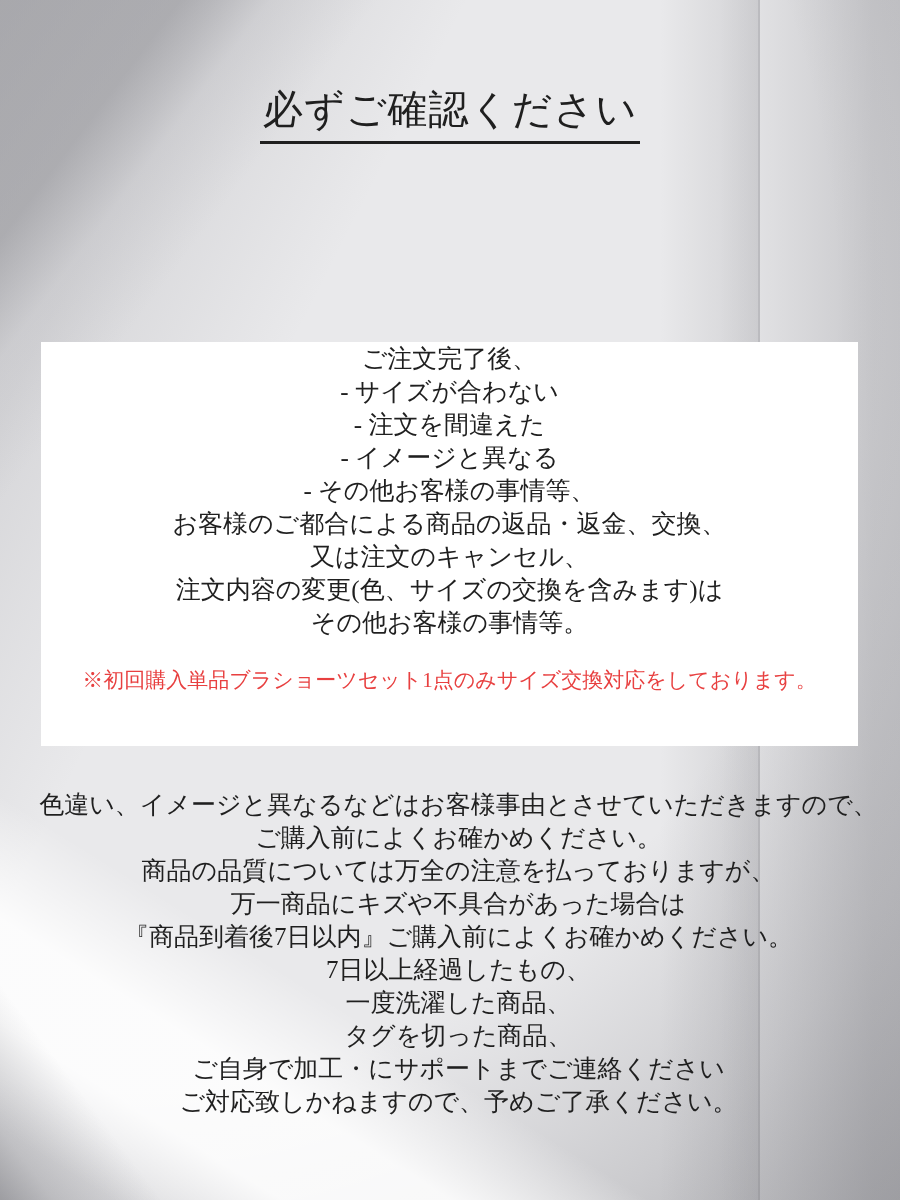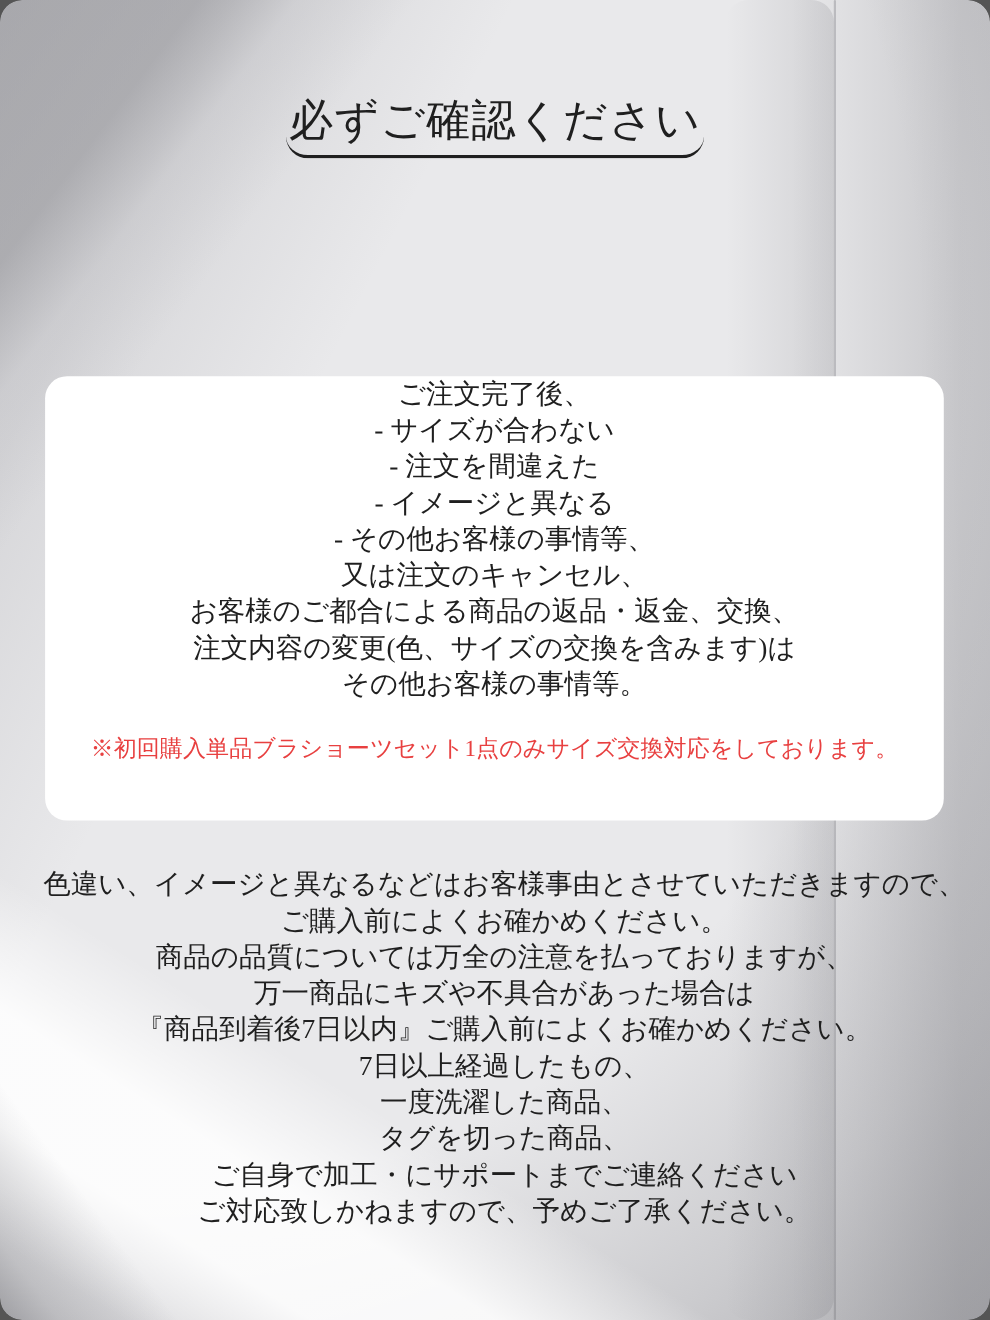--- a/index.html
+++ b/index.html
@@ -1,21 +1,21 @@
 <!DOCTYPE html>
 <html lang="ja" style="--warning-red: #e84040; --text-ink: #1f1f1f; --box-bg: #ffffff; --wall-base: #e9e9eb;"><head>
 <meta charset="utf-8">
 <style>
   :root{
     --warning-red:#e84040;
     --text-ink:#1f1f1f;
     --box-bg:#ffffff;
     --wall-base:#e9e9eb;
   }
-  *{margin:0;padding:0;box-sizing:border-box;border-radius:20px;}
+  *{margin:0;padding:0;box-sizing:border-box;}
   html,body{background:#555;}
   .canvas{
     position:relative;
     width:900px;height:1200px;
     margin:0 auto;
     overflow:hidden;
     color:var(--text-ink);
     font-family:"Liberation Serif","DejaVu Serif",serif;
     background-color:var(--wall-base);
     background-image:
@@ -91,22 +91,22 @@
     <span class="underline">必ずご確認ください</span>
   </h1>
 
 
   <section class="notice-box">
     <p class="box-line">ご注文完了後、</p>
     <p class="box-line">- サイズが合わない</p>
     <p class="box-line">- 注文を間違えた</p>
     <p class="box-line">- イメージと異なる</p>
     <p class="box-line">- その他お客様の事情等、</p>
+    <p class="box-line">お客様のご都合による商品の返品・返金、交換、</p>
     <p class="box-line">又は注文のキャンセル、</p>
-    <p class="box-line">お客様のご都合による商品の返品・返金、交換、</p>
     <p class="box-line">注文内容の変更(色、サイズの交換を含みます)は</p>
     <p class="box-line">その他お客様の事情等。</p>
     <div class="warning">
       <p class="warning-line">※初回購入単品ブラショーツセット1点のみサイズ交換対応をしております。</p>
     </div>
   </section>
 
   <section class="footer-note">
     <p class="footer-line">色違い、イメージと異なるなどはお客様事由とさせていただきますので、</p>
     <p class="footer-line">ご購入前によくお確かめください。</p>

